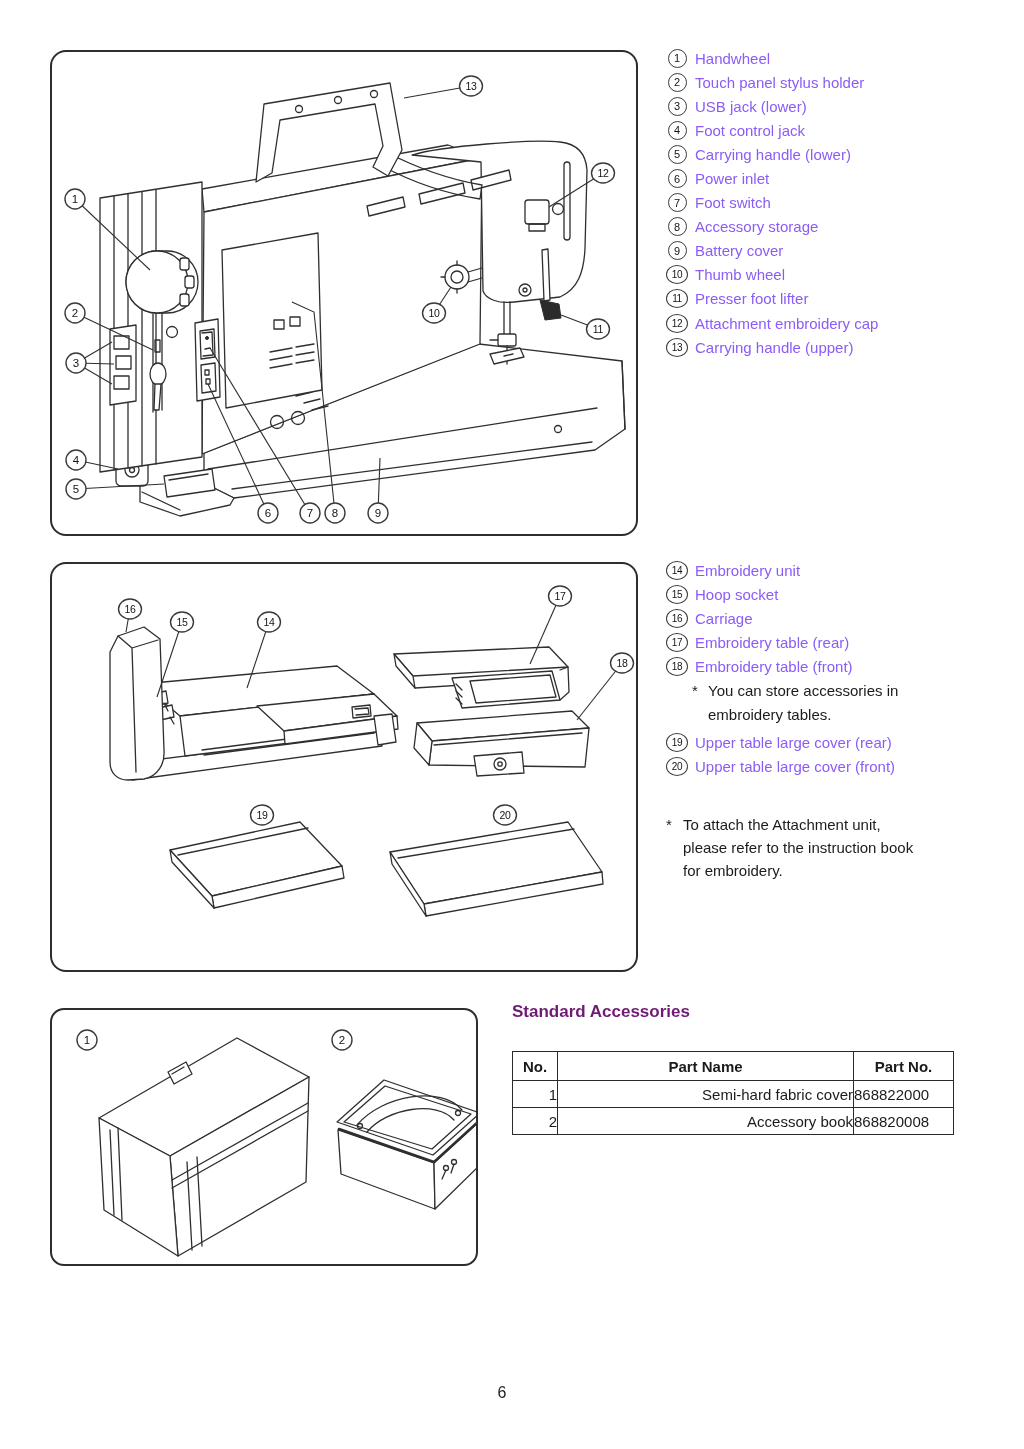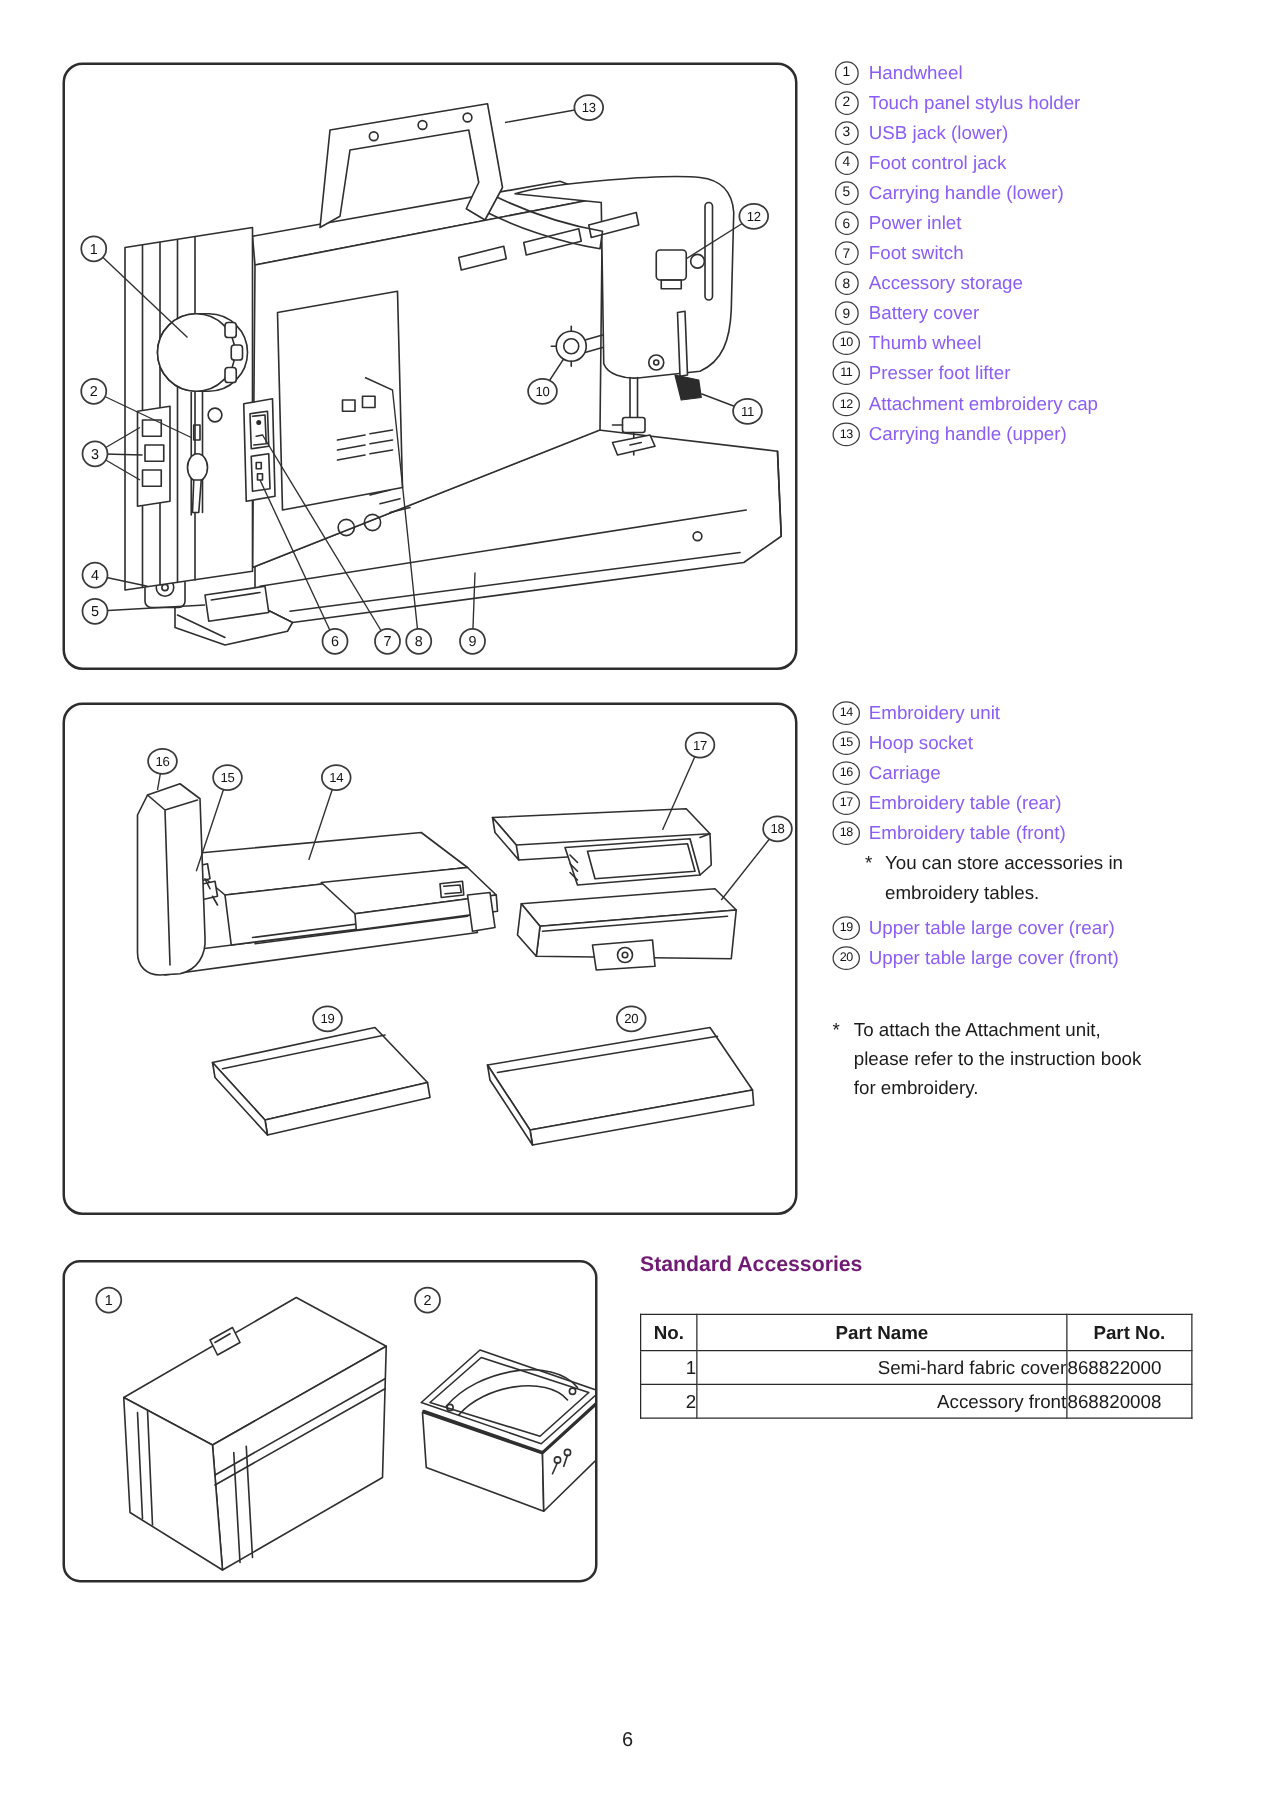--- a/index.html
+++ b/index.html
@@ -539,21 +539,21 @@
       </tr>
     </thead>
     <tbody>
       <tr>
         <td class="t-no">1</td>
         <td class="t-name">Semi-hard fabric cover</td>
         <td class="t-part">868822000</td>
       </tr>
       <tr>
         <td class="t-no">2</td>
-        <td class="t-name">Accessory front</td>
+        <td class="t-name">Accessory book</td>
         <td class="t-part">868820008</td>
       </tr>
     </tbody>
   </table>
 
   <div class="page-num">6</div>
 
 </div>
 
 </body></html>

